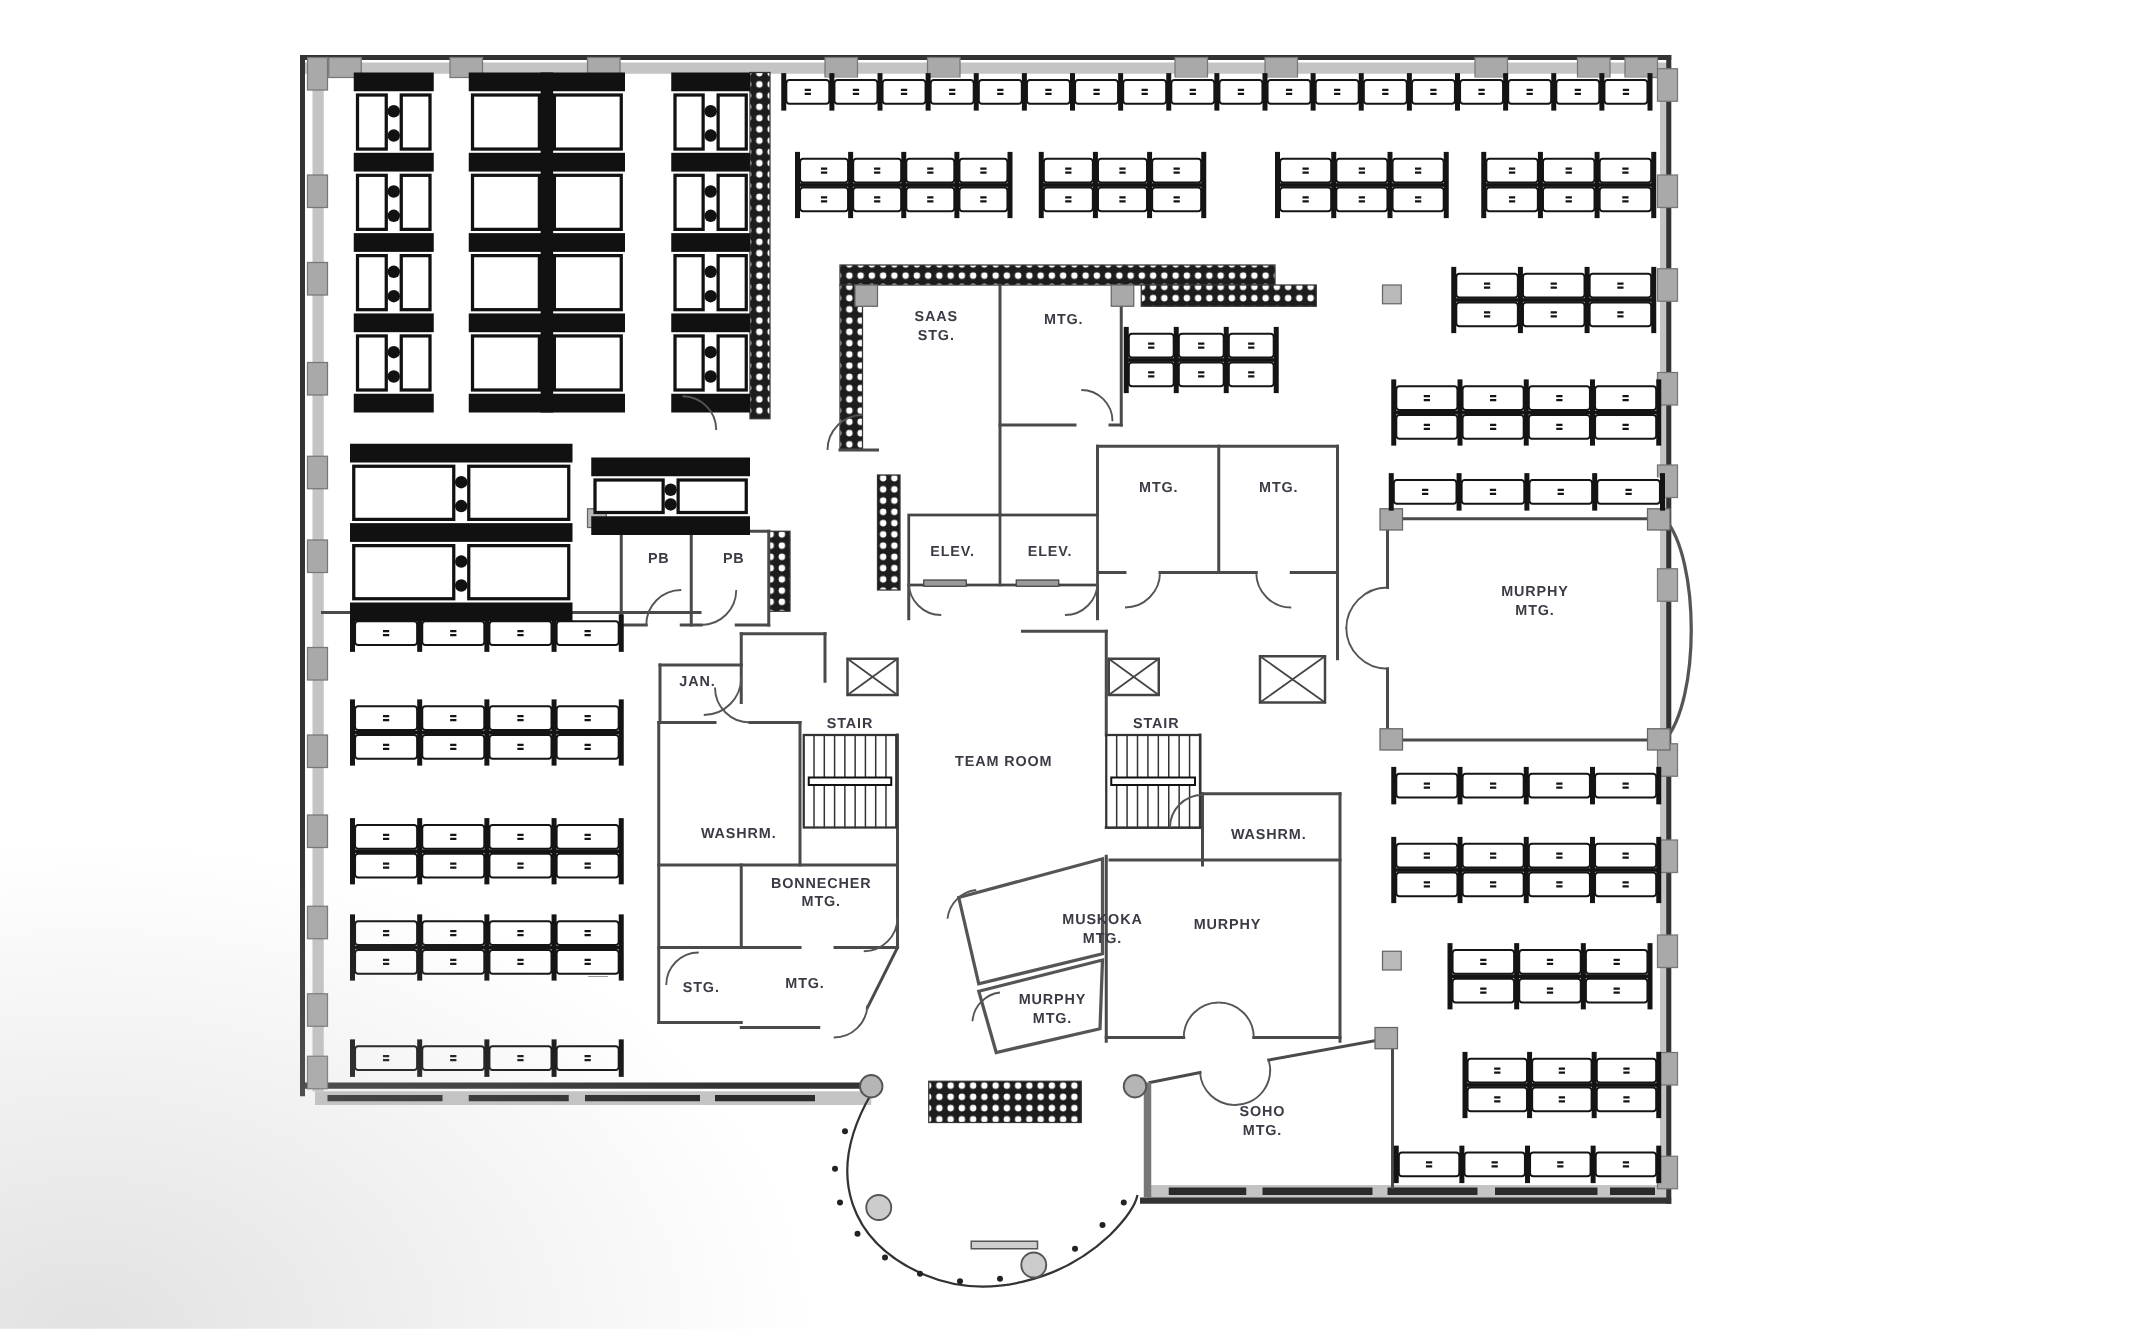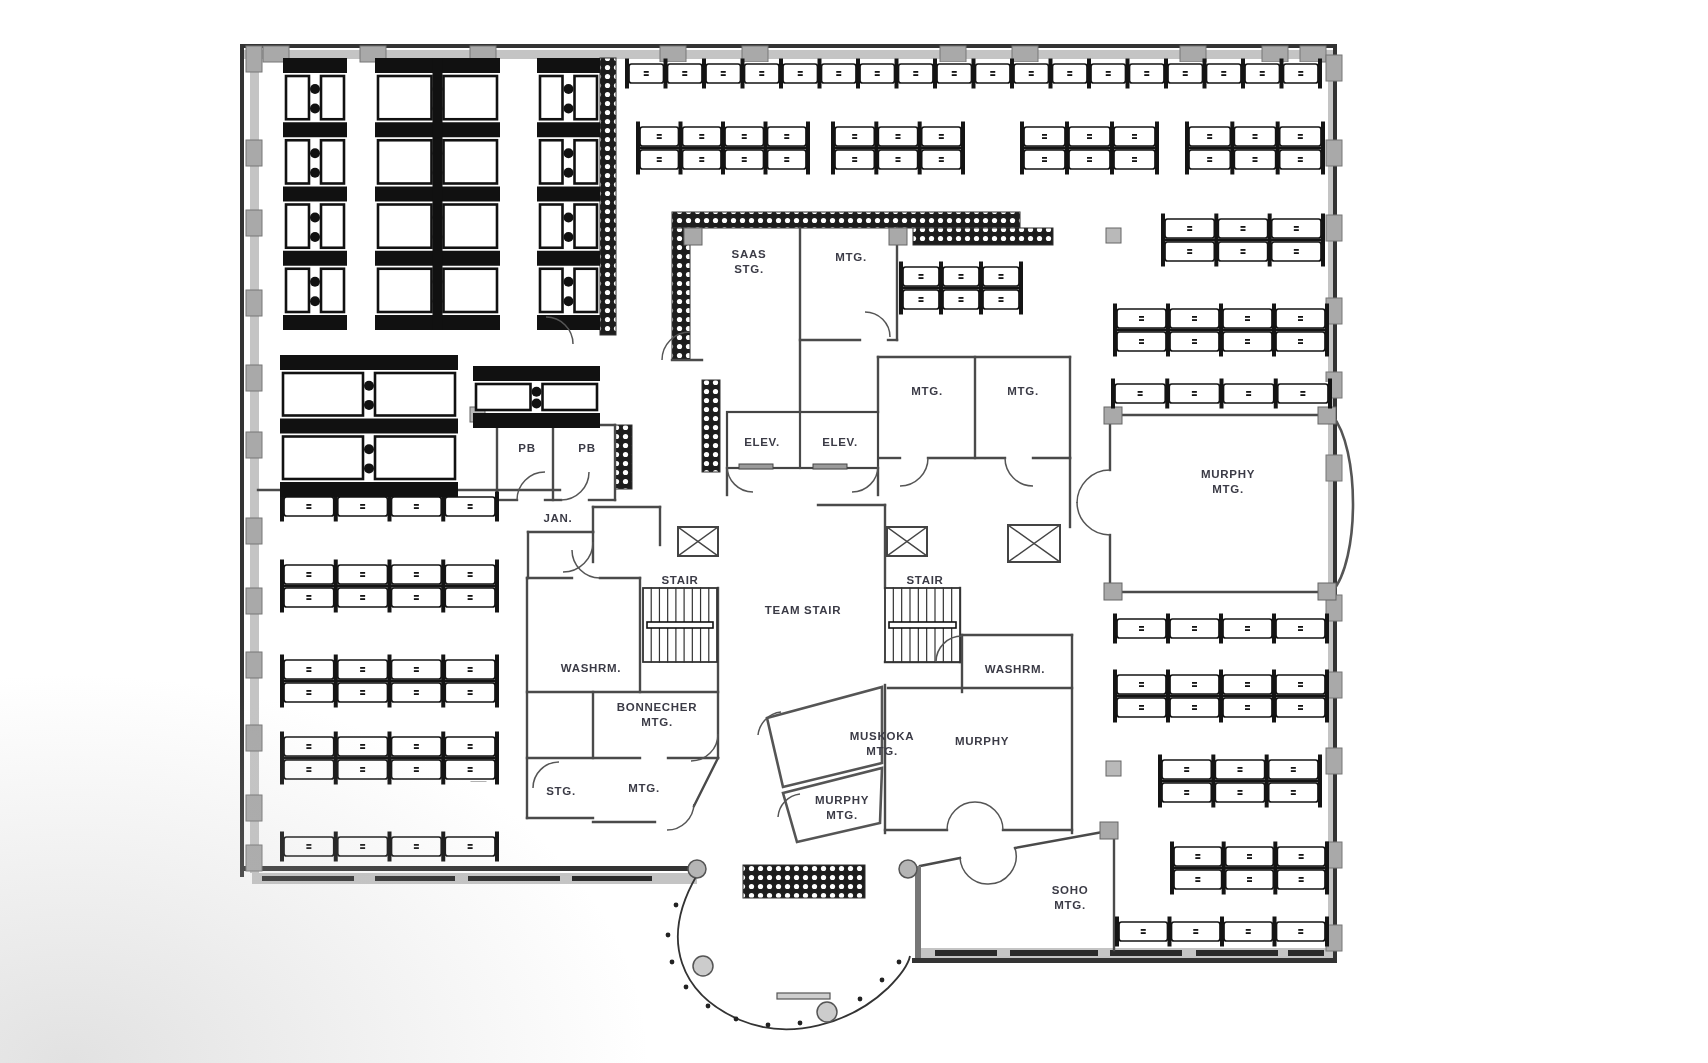--- a/index.html
+++ b/index.html
@@ -852,34 +852,34 @@
 
   <div class="room-label" style="left:749px;top:262px">SAAS
 STG.</div>
   <div class="room-label" style="left:851px;top:257px">MTG.</div>
   <div class="room-label" style="left:927px;top:391px">MTG.</div>
   <div class="room-label" style="left:1023px;top:391px">MTG.</div>
   <div class="room-label" style="left:762px;top:442px">ELEV.</div>
   <div class="room-label" style="left:840px;top:442px">ELEV.</div>
   <div class="room-label" style="left:527px;top:448px">PB</div>
   <div class="room-label" style="left:587px;top:448px">PB</div>
-  <div class="room-label" style="left:558px;top:518px">JAN.</div>
+  <div class="room-label" style="left:558px;top:546px">JAN.</div>
   <div class="room-label" style="left:680px;top:580px">STAIR</div>
   <div class="room-label" style="left:925px;top:580px">STAIR</div>
-  <div class="room-label" style="left:803px;top:610px">TEAM STAIR</div>
+  <div class="room-label" style="left:803px;top:610px">TEAM ROOM</div>
   <div class="room-label" style="left:591px;top:668px">WASHRM.</div>
   <div class="room-label" style="left:1015px;top:669px">WASHRM.</div>
   <div class="room-label" style="left:1228px;top:482px">MURPHY
 MTG.</div>
   <div class="room-label" style="left:657px;top:715px">BONNECHER
 MTG.</div>
   <div class="room-label" style="left:561px;top:791px">STG.</div>
   <div class="room-label" style="left:644px;top:788px">MTG.</div>
   <div class="room-label" style="left:882px;top:744px">MUSKOKA
 MTG.</div>
   <div class="room-label" style="left:842px;top:808px">MURPHY
 MTG.</div>
   <div class="room-label" style="left:982px;top:741px">MURPHY</div>
-  <div class="room-label" style="left:1070px;top:898px">SOHO
+  <div class="room-label" style="left:1010px;top:898px">SOHO
 MTG.</div>
 
   <div id="shade"></div>
 </div>
 
 </body></html>

